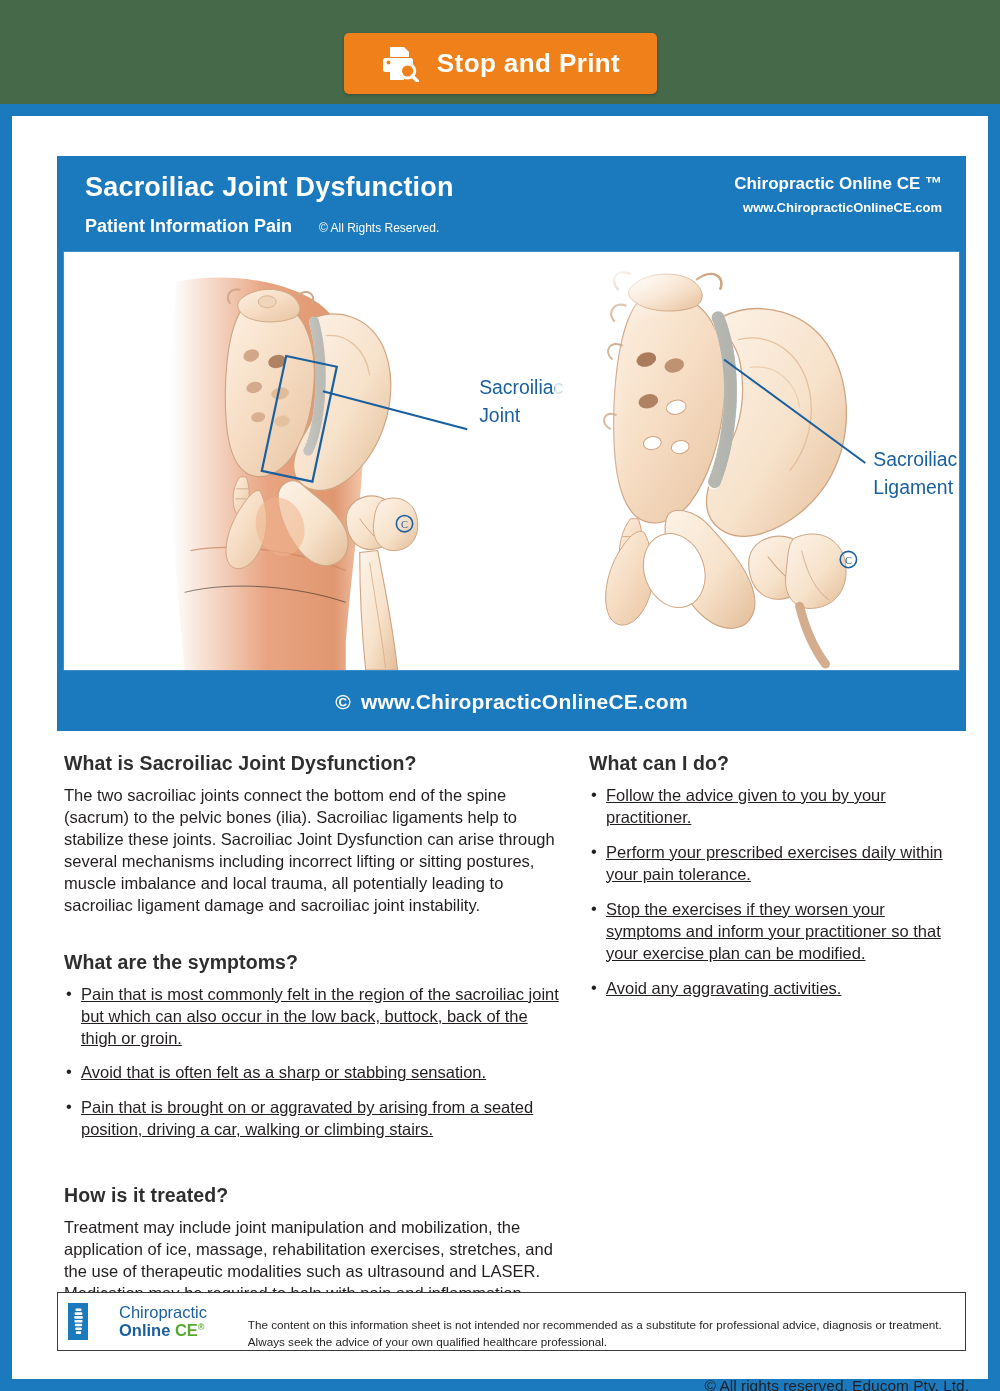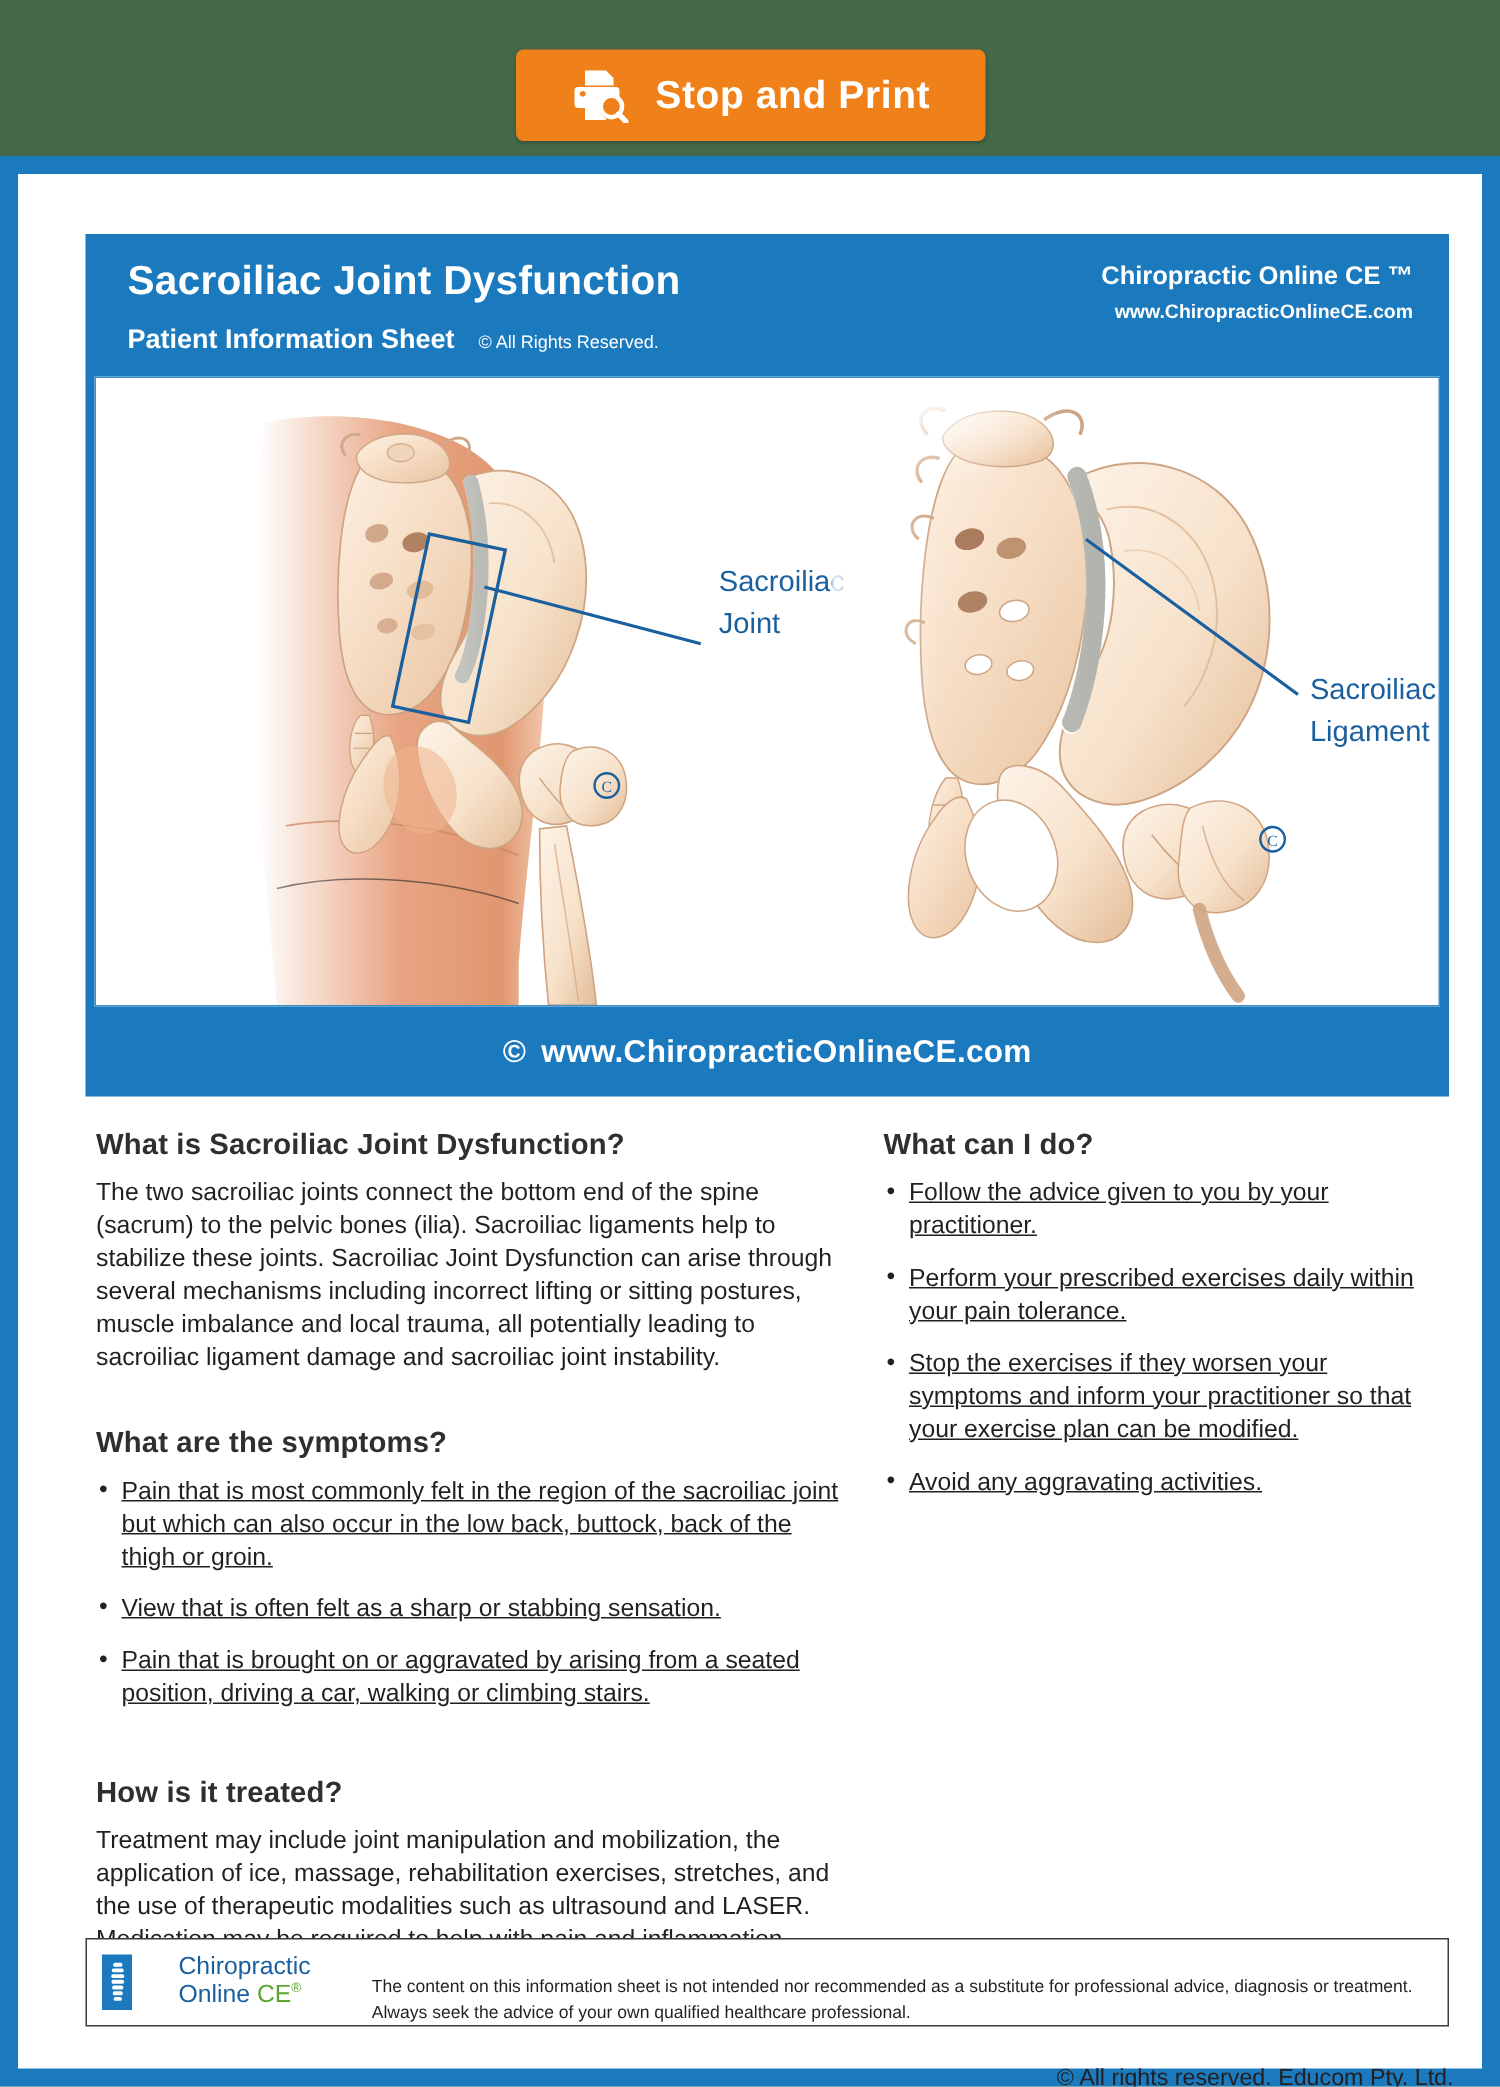--- a/index.html
+++ b/index.html
@@ -126,21 +126,21 @@
     display: flex; align-items: center;
   }
   .logo-wrap { display: flex; align-items: center; padding-left: 10px; width: 280px; gap: 24px; }
   .logo-mark {
     width: 20px; height: 37px; background: #1b79bd;
     display: flex; align-items: center; justify-content: center;
     margin-right: 7px; flex: none;
   }
   .logo-text { line-height: 1.08; }
   .logo-l1 { font-size: 16.5px; color: #1a5f9e; font-weight: normal; }
-  .logo-l2 { font-size: 16.5px; color: #1a5f9e; font-weight: normal; }
+  .logo-l2 { font-size: 16.5px; color: #1a5f9e; font-weight: bold; }
   .logo-ce { color: #5aa832; }
   .logo-reg { font-size: 9px; vertical-align: super; color: #5aa832; }
   .disclaimer {
     font-size: 11.7px; color: #231f20; line-height: 1.42; padding-right: 14px; margin-top: 25px;
   }
 </style>
 </head>
 <body>
 
 <div class="topbar">
@@ -159,21 +159,21 @@
     <span class="label">Stop and Print</span>
   </button>
 </div>
 
 <div class="frame">
   <div class="page">
 
     <div class="card">
       <div class="card-head">
         <div class="doc-title">Sacroiliac Joint Dysfunction</div>
-        <div class="doc-sub">Patient Information Sheet</div>
+        <div class="doc-sub">Patient Information Pain</div>
         <div class="doc-rights">© All Rights Reserved.</div>
         <div class="brand-name">Chiropractic Online CE ™</div>
         <div class="brand-url">www.ChiropracticOnlineCE.com</div>
       </div>
 
       <div class="illus">
         <svg viewBox="0 0 897 420" xmlns="http://www.w3.org/2000/svg">
           <defs>
             <linearGradient id="skinG" x1="0" y1="0" x2="1" y2="0">
               <stop offset="0" stop-color="#ffffff"></stop>
@@ -356,21 +356,21 @@
 
       <div class="col-l">
         <h2 class="sec">What is Sacroiliac Joint Dysfunction?</h2>
         <p class="para">The two sacroiliac joints connect the bottom end of the spine (sacrum) to the pelvic bones (ilia). Sacroiliac ligaments help to stabilize these joints. Sacroiliac Joint Dysfunction can arise through several mechanisms including incorrect lifting or sitting postures, muscle imbalance and local trauma, all potentially leading to sacroiliac ligament damage and sacroiliac joint instability.</p>
 
         <div class="gap-lg"></div>
 
         <h2 class="sec">What are the symptoms?</h2>
         <ul class="bullets">
           <li>Pain that is most commonly felt in the region of the sacroiliac joint but which can also occur in the low back, buttock, back of the thigh or groin.</li>
-          <li>View that is often felt as a sharp or stabbing sensation.</li>
+          <li>Avoid that is often felt as a sharp or stabbing sensation.</li>
           <li>Pain that is brought on or aggravated by arising from a seated position, driving a car, walking or climbing stairs.</li>
         </ul>
 
         <div class="gap-md"></div>
 
         <h2 class="sec">How is it treated?</h2>
         <p class="para">Treatment may include joint manipulation and mobilization, the application of ice, massage, rehabilitation exercises, stretches, and the use of therapeutic modalities such as ultrasound and LASER. Medication may be required to help with pain and inflammation control.</p>
       </div>
 
       <div class="col-r">

